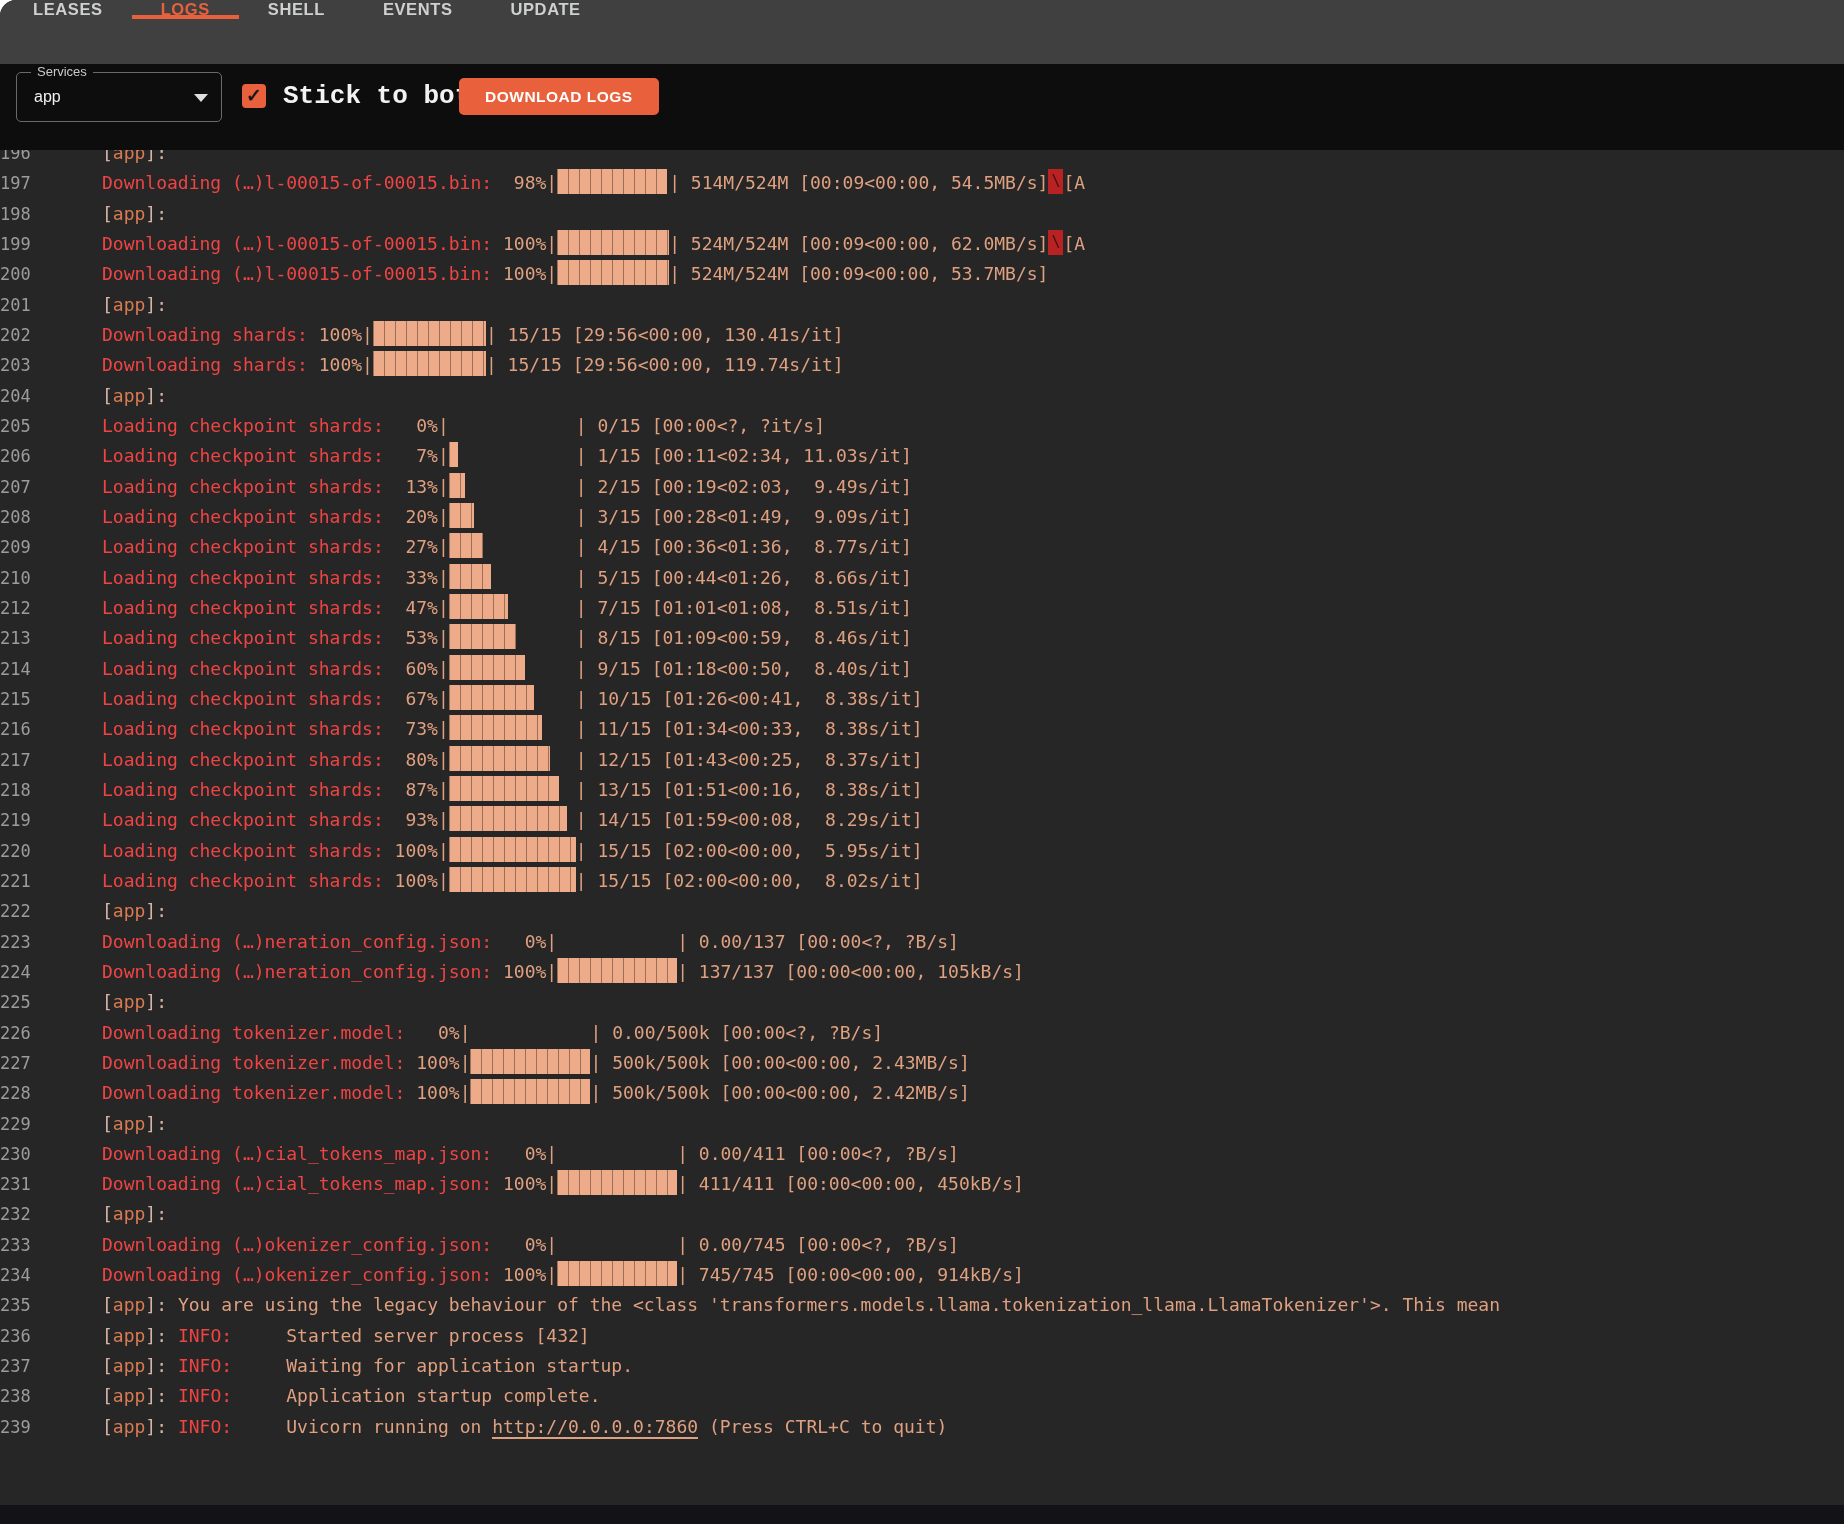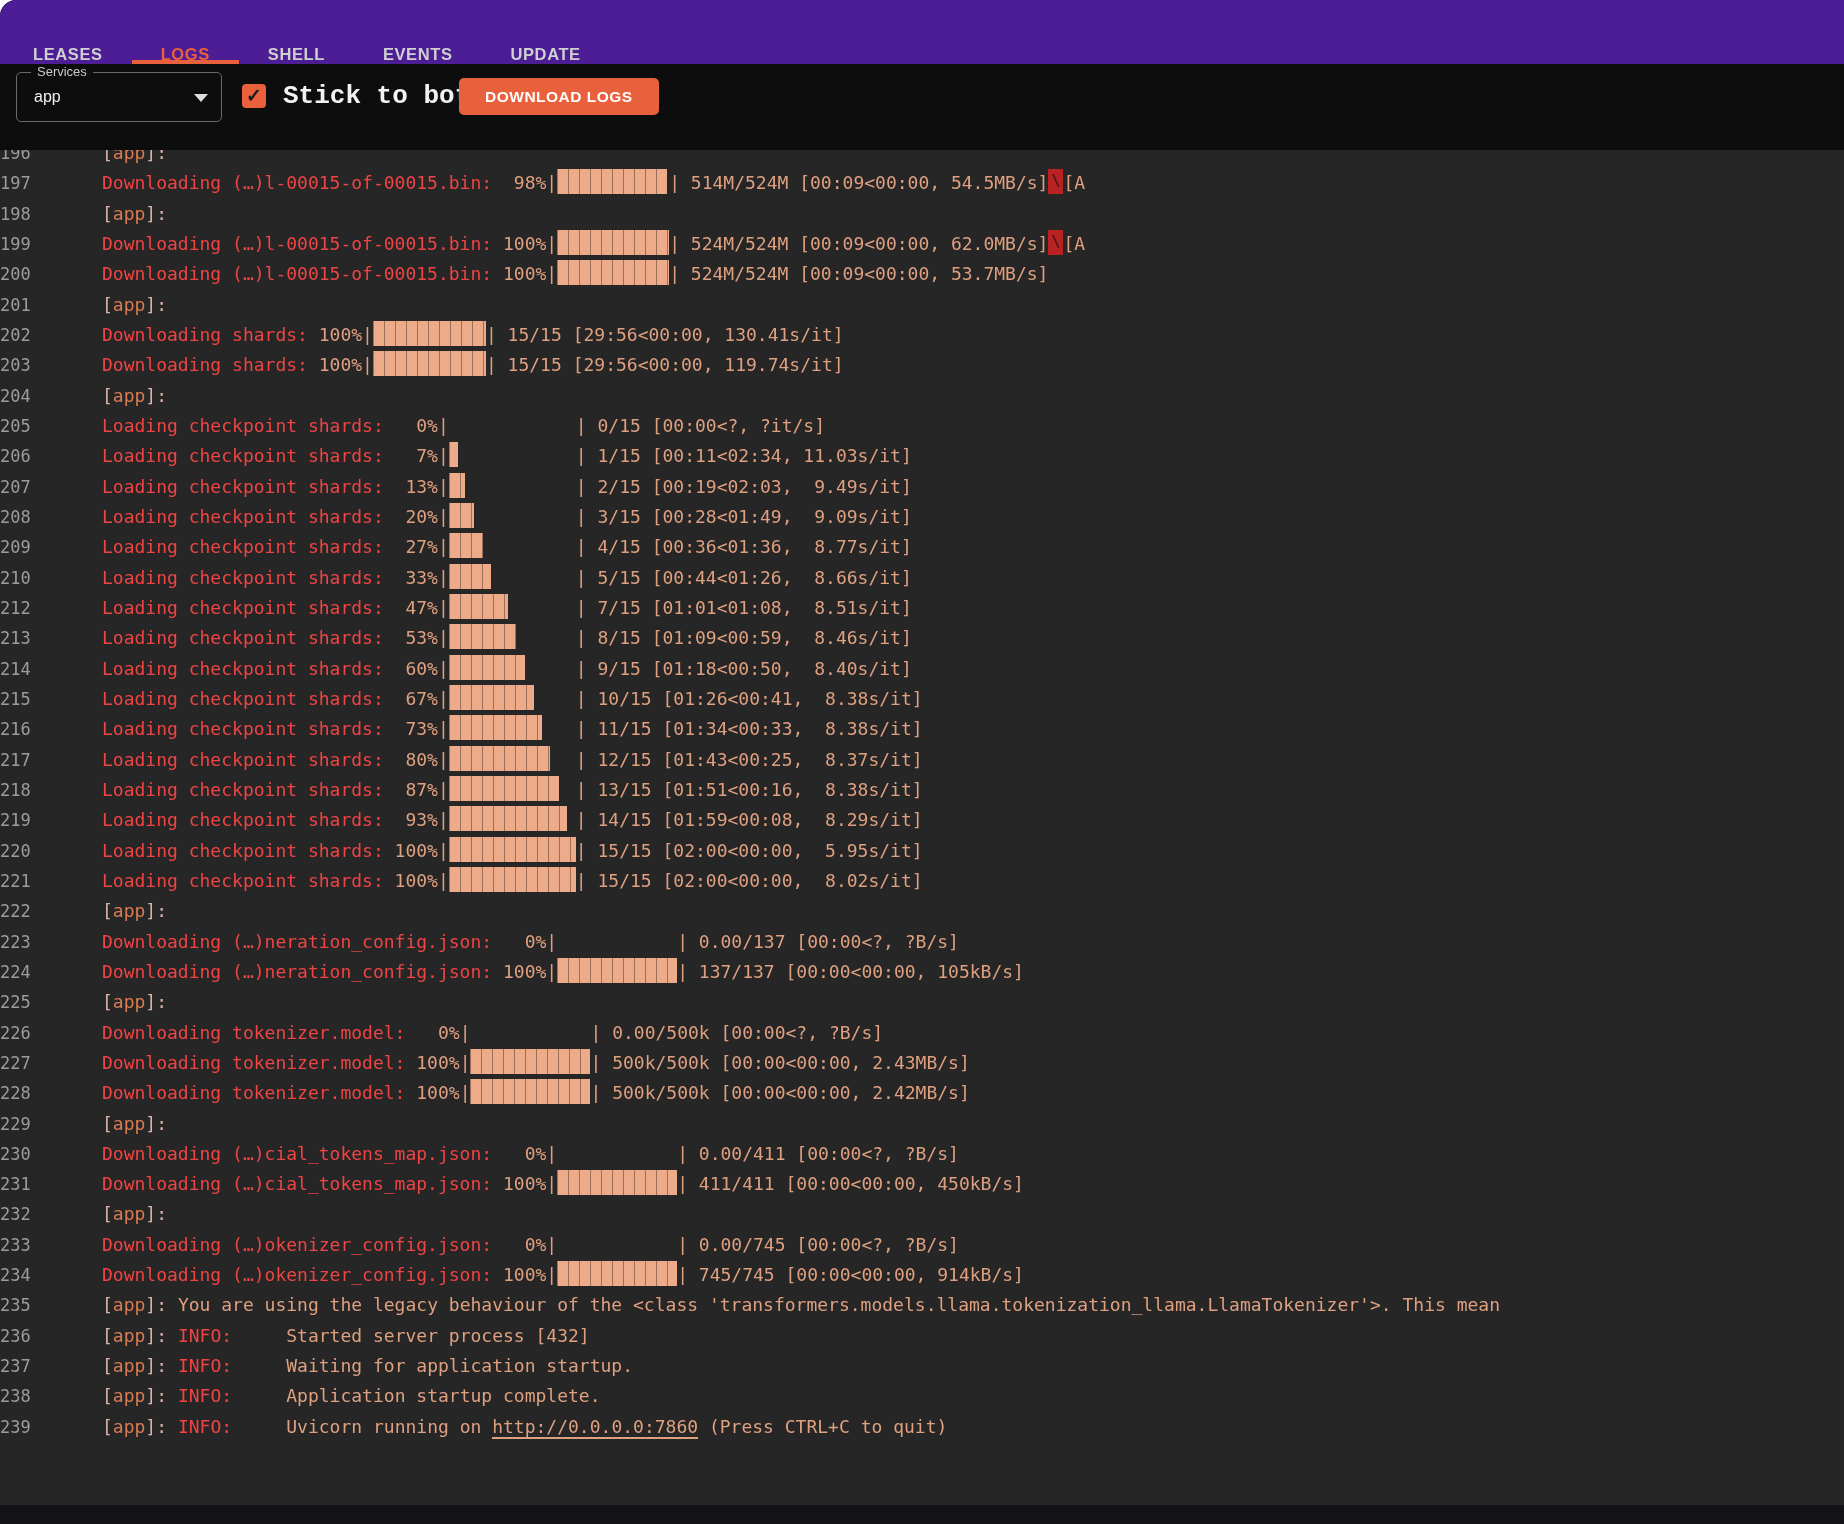--- a/index.html
+++ b/index.html
@@ -7,21 +7,21 @@
     width:1844px;height:1524px;position:relative;overflow:hidden;
     background:#131317;
     font-family:"Liberation Sans", sans-serif;
   }
   .corner-bg{position:absolute;left:0;top:0;width:52px;height:76px;background:#ffffff;}
   .panel{
     position:absolute;left:0;top:0;width:1844px;height:1505px;
     background:#262626;border-top-left-radius:16px;overflow:hidden;
   }
   
-  .tabbar{height:64px;background:#4c1d95;display:flex;align-items:flex-end;padding-left:4px;}
+  .tabbar{height:64px;background:#404040;display:flex;align-items:flex-start;padding-left:4px;}
   .tab{
     position:relative;display:flex;align-items:center;justify-content:center;
     padding:0 29px;color:#cfd0d0;font-weight:700;font-size:16.5px;letter-spacing:.6px;cursor:pointer;
   }
   .tab.active{color:#e8613c;}
   .tab.active::after{content:"";position:absolute;left:0;right:0;bottom:0;height:4px;background:#e8613c;}
   
   .controls{position:relative;height:86px;background:#0d0d0d;}
   .svc{position:absolute;left:16px;top:8px;width:206px;height:50px;border:1px solid #6a6a6a;border-radius:5px;cursor:pointer;box-sizing:border-box;}
   .svc-label{position:absolute;left:14px;top:-9px;background:#0d0d0d;padding:0 6px;color:#c9c9c9;font-size:13px;}

